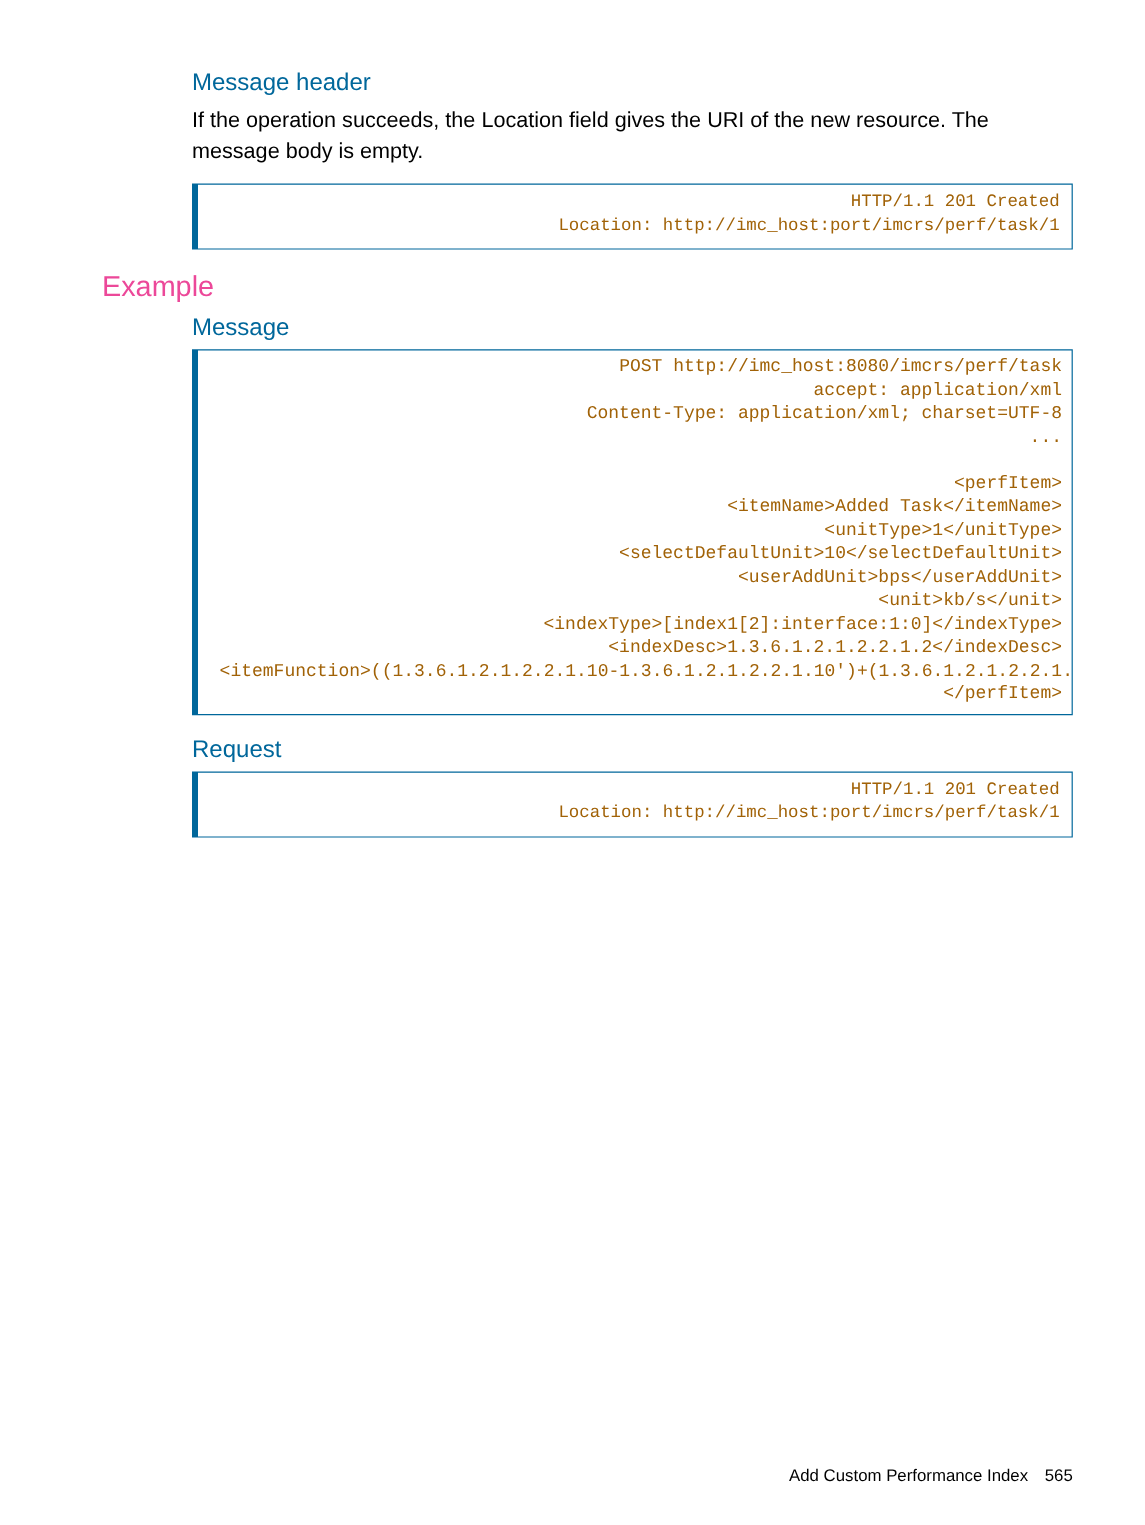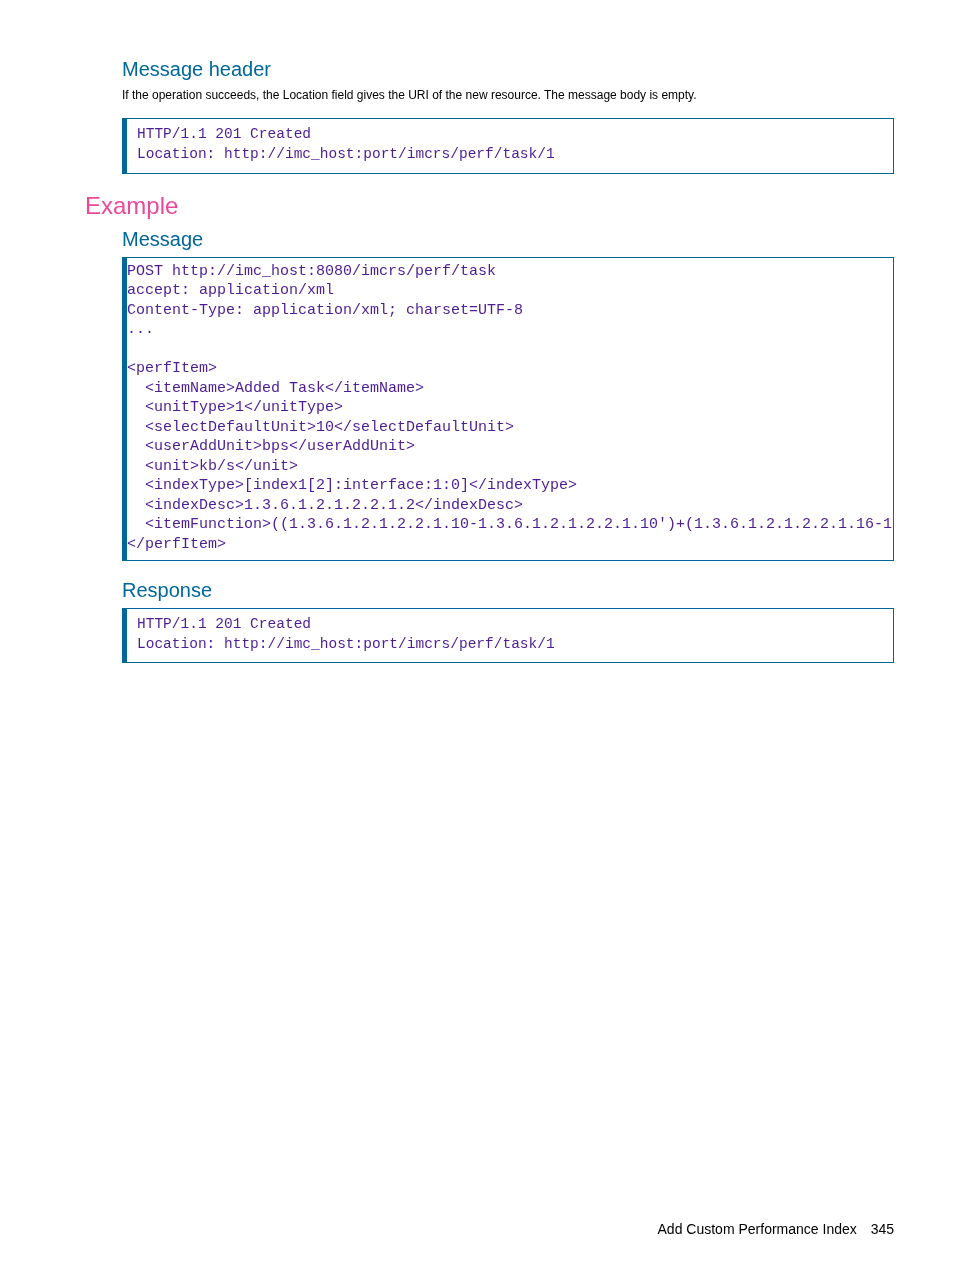--- a/index.html
+++ b/index.html
@@ -11,51 +11,52 @@
     width: 954px;
     height: 1271px;
     position: relative;
     box-sizing: border-box;
   }
   .page {
     padding: 50px 60px 0 85px;
     box-sizing: border-box;
   }
   .indent {
-    margin-left: 37px;
+    margin-left: 75px;
   }
   .h3 {
     color: #00679b;
     font-size: 20px;
     font-weight: normal;
     margin: 8px 0 6px 0;
   }
   .h2 {
     color: #ec4899;
     font-size: 24px;
     font-weight: normal;
     margin: 18px 0 8px 0;
     margin-left: 0;
   }
   .body-text {
-    font-size: 12px;
+    font-size: 18px;
     line-height: 1.45;
     margin: 4px 0 14px 0;
   }
   .codebox {
     border: 1px solid #00679b;
     border-left: 5px solid #00679b;
     padding: 6px 10px 8px 10px;
     font-family: "Courier New", Courier, monospace;
     font-size: 14.5px;
     line-height: 1.35;
     white-space: pre;
     overflow: hidden;
     margin: 6px 0 12px 0;
-    color: #4c1d95;
+    color: #a16207;
+    text-align: right;
   }
   .codebox.small {
     font-size: 15px;
     line-height: 1.3;
     padding: 4px 8px 6px 0;
   }
   .footer {
     position: absolute;
     bottom: 34px;
     right: 60px;
@@ -95,23 +96,23 @@
   &lt;itemName&gt;Added Task&lt;/itemName&gt;
   &lt;unitType&gt;1&lt;/unitType&gt;
   &lt;selectDefaultUnit&gt;10&lt;/selectDefaultUnit&gt;
   &lt;userAddUnit&gt;bps&lt;/userAddUnit&gt;
   &lt;unit&gt;kb/s&lt;/unit&gt;
   &lt;indexType&gt;[index1[2]:interface:1:0]&lt;/indexType&gt;
   &lt;indexDesc&gt;1.3.6.1.2.1.2.2.1.2&lt;/indexDesc&gt;
   &lt;itemFunction&gt;((1.3.6.1.2.1.2.2.1.10-1.3.6.1.2.1.2.2.1.10')+(1.3.6.1.2.1.2.2.1.16-1.3.6.1.2.1.2.2.1.16'))/t&lt;/itemFunction&gt;
 &lt;/perfItem&gt;</div>
 
-    <div class="h3" style="margin-top:18px">Response</div>
+    <div class="h3" style="margin-top:18px">Request</div>
     <div class="codebox">HTTP/1.1 201 Created
 Location: http://imc_host:port/imcrs/perf/task/1</div>
   </div>
 
 </div>
 
 <div class="footer">
   <span>Add Custom Performance Index</span>
-  <span class="page-num">345</span>
+  <span class="page-num">565</span>
 </div>
 
 </body></html>

